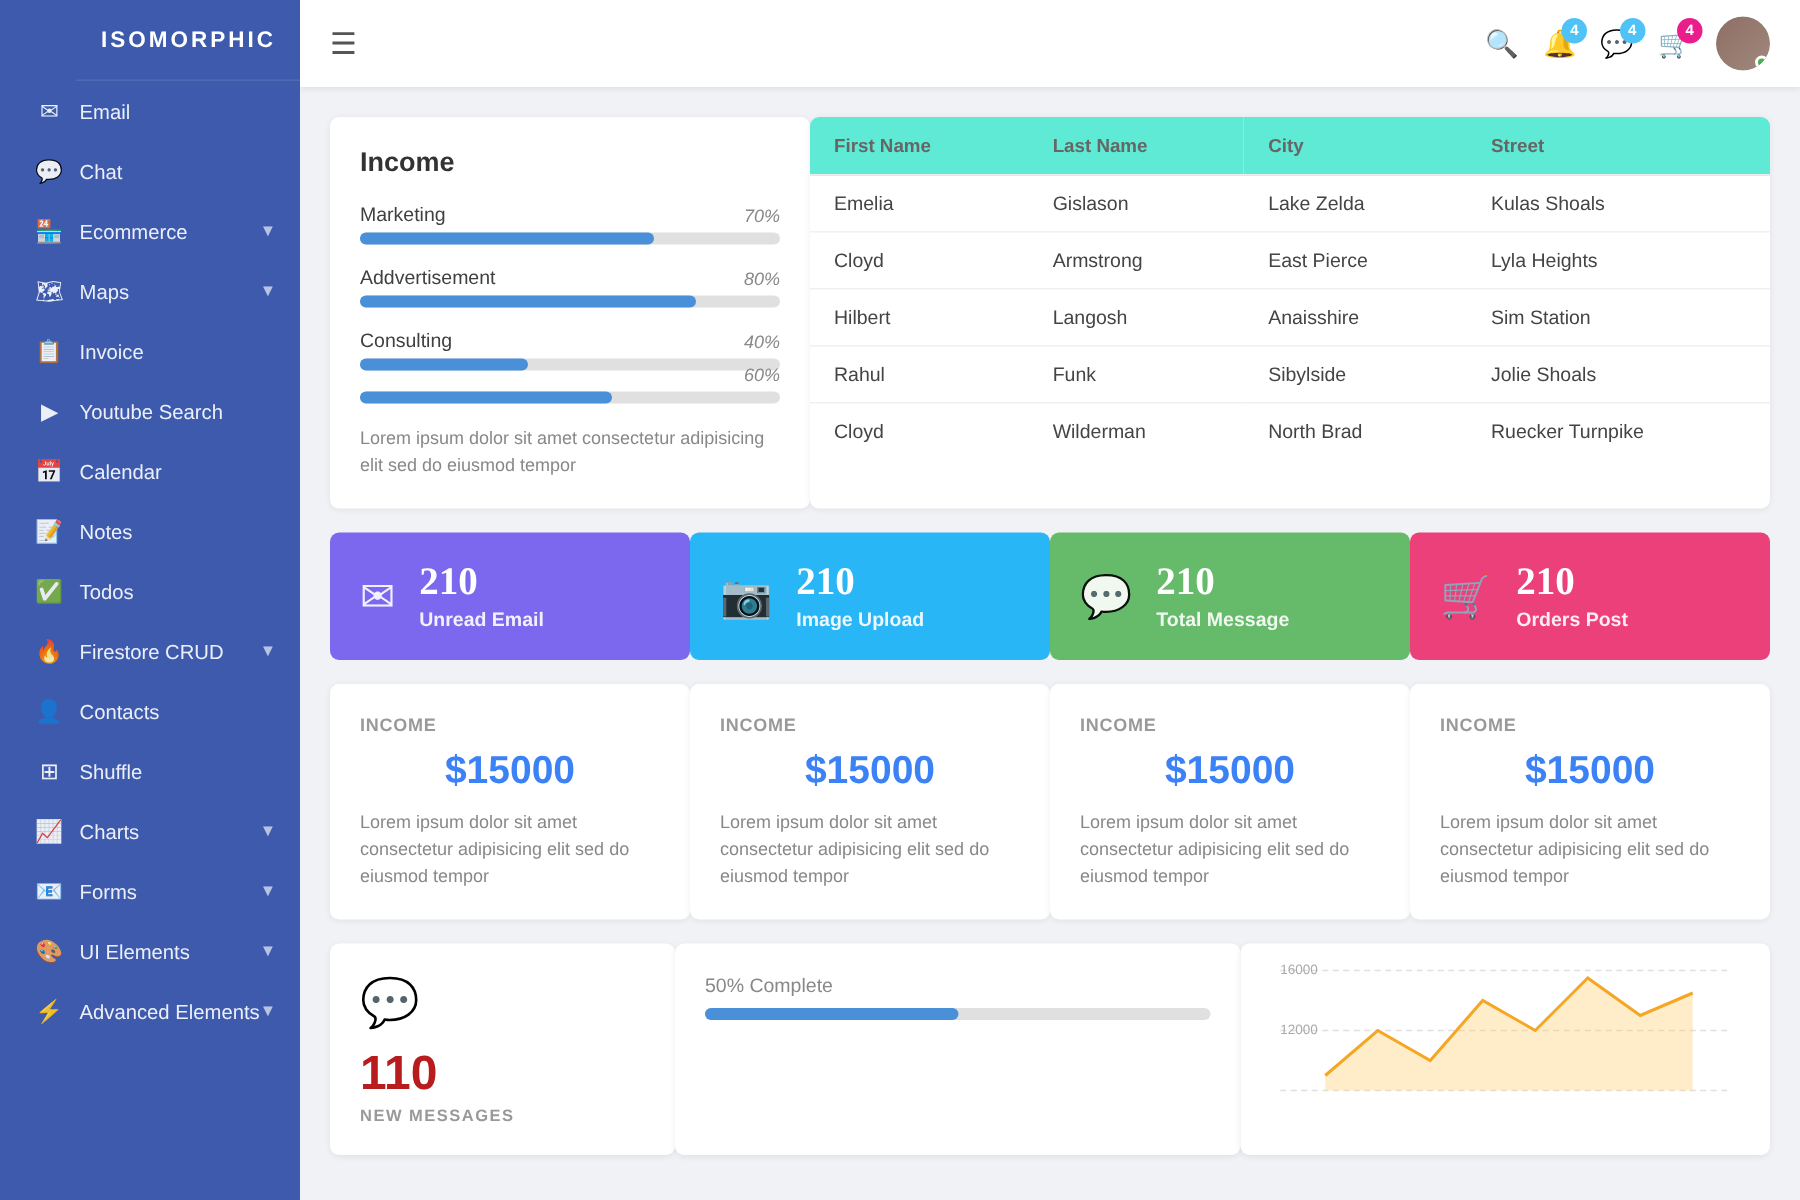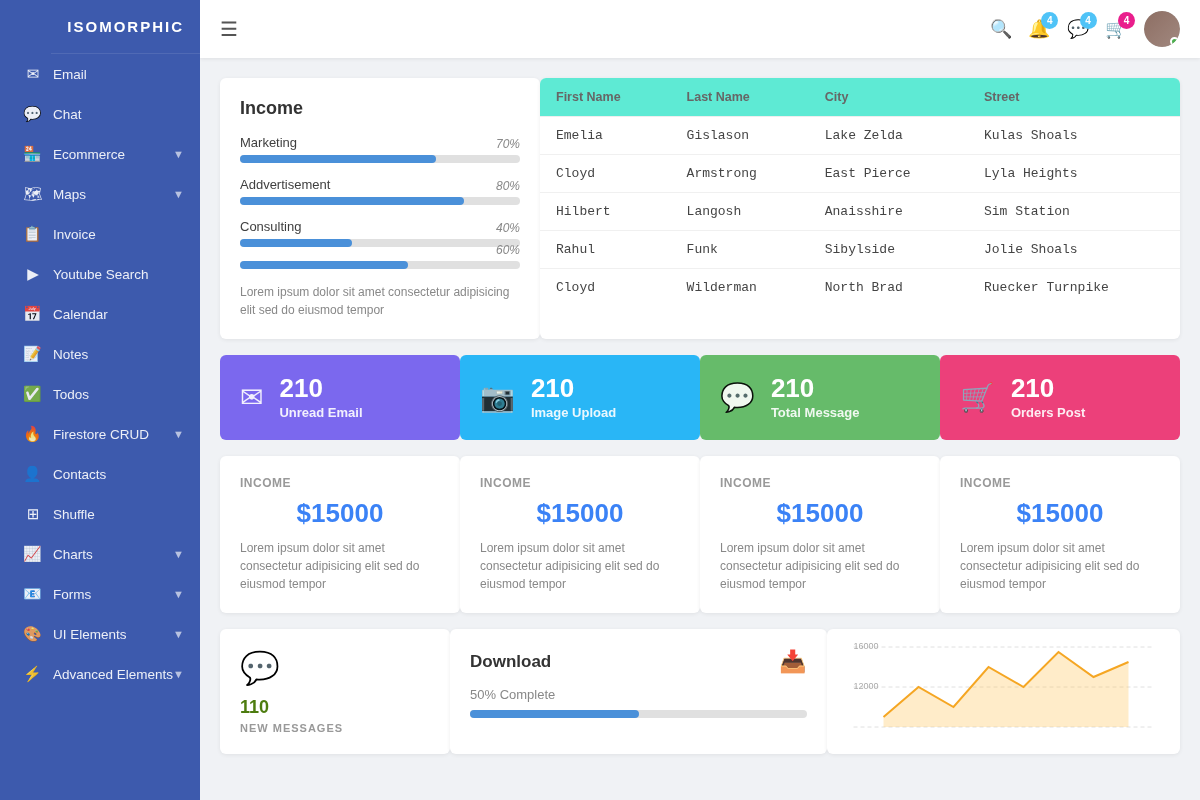--- a/index.html
+++ b/index.html
@@ -37,43 +37,43 @@
     .progress-label { font-size: 13px; color: #404040; margin-bottom: 5px; }
     .progress-bar-bg { background: #e0e0e0; border-radius: 4px; height: 8px; position: relative; }
     .progress-bar-fill { height: 8px; border-radius: 4px; background: #4a90d9; }
     .progress-pct { font-size: 12px; color: #888; position: absolute; right: 0; top: -18px; font-style: italic; }
     .income-desc { font-size: 12px; color: #888; line-height: 1.5; margin-top: 14px; }
 
     
     .table-card { flex: 1; overflow: hidden; padding: 0; }
     .data-table { width: 100%; border-collapse: collapse; font-size: 13px; }
     .data-table th { background: #5eead4; padding: 12px 16px; text-align: left; color: #666; font-weight: 600; font-size: 12.5px; border-bottom: 1px solid #eee; }
-    .data-table td { padding: 11px 16px; border-bottom: 1px solid #f0f0f0; color: #444; font-family: Liberation Mono, monospace; }
+    .data-table td { padding: 11px 16px; border-bottom: 1px solid #f0f0f0; color: #444; }
     .data-table tr:last-child td { border-bottom: none; }
 
     
     .stat-card { flex: 1; border-radius: 6px; display: flex; align-items: center; padding: 20px; gap: 16px; color: #fff; }
     .stat-card.purple { background: #7b68ee; }
     .stat-card.cyan { background: #29b6f6; }
     .stat-card.green { background: #66bb6a; }
     .stat-card.pink-red { background: #ec407a; }
     .stat-icon-box { font-size: 28px; opacity: 0.9; }
-    .stat-number { font-size: 26px; font-weight: 700; line-height: 1; }
+    .stat-number { font-size: 26px; font-weight: 700; line-height: 1; font-family: Liberation Serif, serif; }
     .stat-label { font-size: 13px; opacity: 0.9; margin-top: 4px; font-weight: bold; }
 
     
     .income-sm-card { flex: 1; }
     .income-sm-label { font-size: 12px; color: #999; font-weight: 600; letter-spacing: 0.5px; margin-bottom: 8px; }
     .income-sm-amount { font-size: 26px; font-weight: 700; color: #3b82f6; margin-bottom: 10px; text-align: center; }
     .income-sm-desc { font-size: 12px; color: #888; line-height: 1.5; }
 
     
     .msg-card { width: 230px; flex-shrink: 0; }
     .msg-icon { font-size: 32px; color: #4a90d9; margin-bottom: 10px; }
-    .msg-number { font-size: 18px; font-weight: 700; color: #4d7c0f; }
+    .msg-number { font-size: 32px; font-weight: 700; color: #b91c1c; }
     .msg-sublabel { font-size: 11px; color: #999; font-weight: 600; letter-spacing: 1px; margin-top: 4px; }
 
     .download-card { flex: 1; }
     .download-header { display: flex; align-items: center; justify-content: space-between; margin-bottom: 12px; }
     .download-title { font-size: 17px; font-weight: 600; color: #333; }
     .download-icon { font-size: 22px; color: #4a90d9; }
     .download-pct { font-size: 13px; color: #888; margin-bottom: 8px; }
     .download-bar-bg { background: #e0e0e0; border-radius: 4px; height: 8px; }
     .download-bar-fill { height: 8px; border-radius: 4px; background: #4a90d9; width: 50%; }
 
@@ -330,24 +330,20 @@
   </div>
       </div>
 
     <div class="row">
       <div class="card msg-card">
         <div class="msg-icon">💬</div>
         <div class="msg-number">110</div>
         <div class="msg-sublabel">NEW MESSAGES</div>
       </div>
       <div class="card download-card">
-        <div class="download-header">
-          <span class="download-title">Download</span>
-          <span class="download-icon">📥</span>
-        </div>
         <div class="download-pct">50% Complete</div>
         <div class="download-bar-bg">
           <div class="download-bar-fill"></div>
         </div>
       </div>
       <div class="card chart-card">
         <svg class="chart-svg" viewBox="0 0 300 100">
 
           <line x1="0" y1="10" x2="300" y2="10" stroke="#e0e0e0" stroke-dasharray="4,3"></line>
           <line x1="0" y1="50" x2="300" y2="50" stroke="#e0e0e0" stroke-dasharray="4,3"></line>

